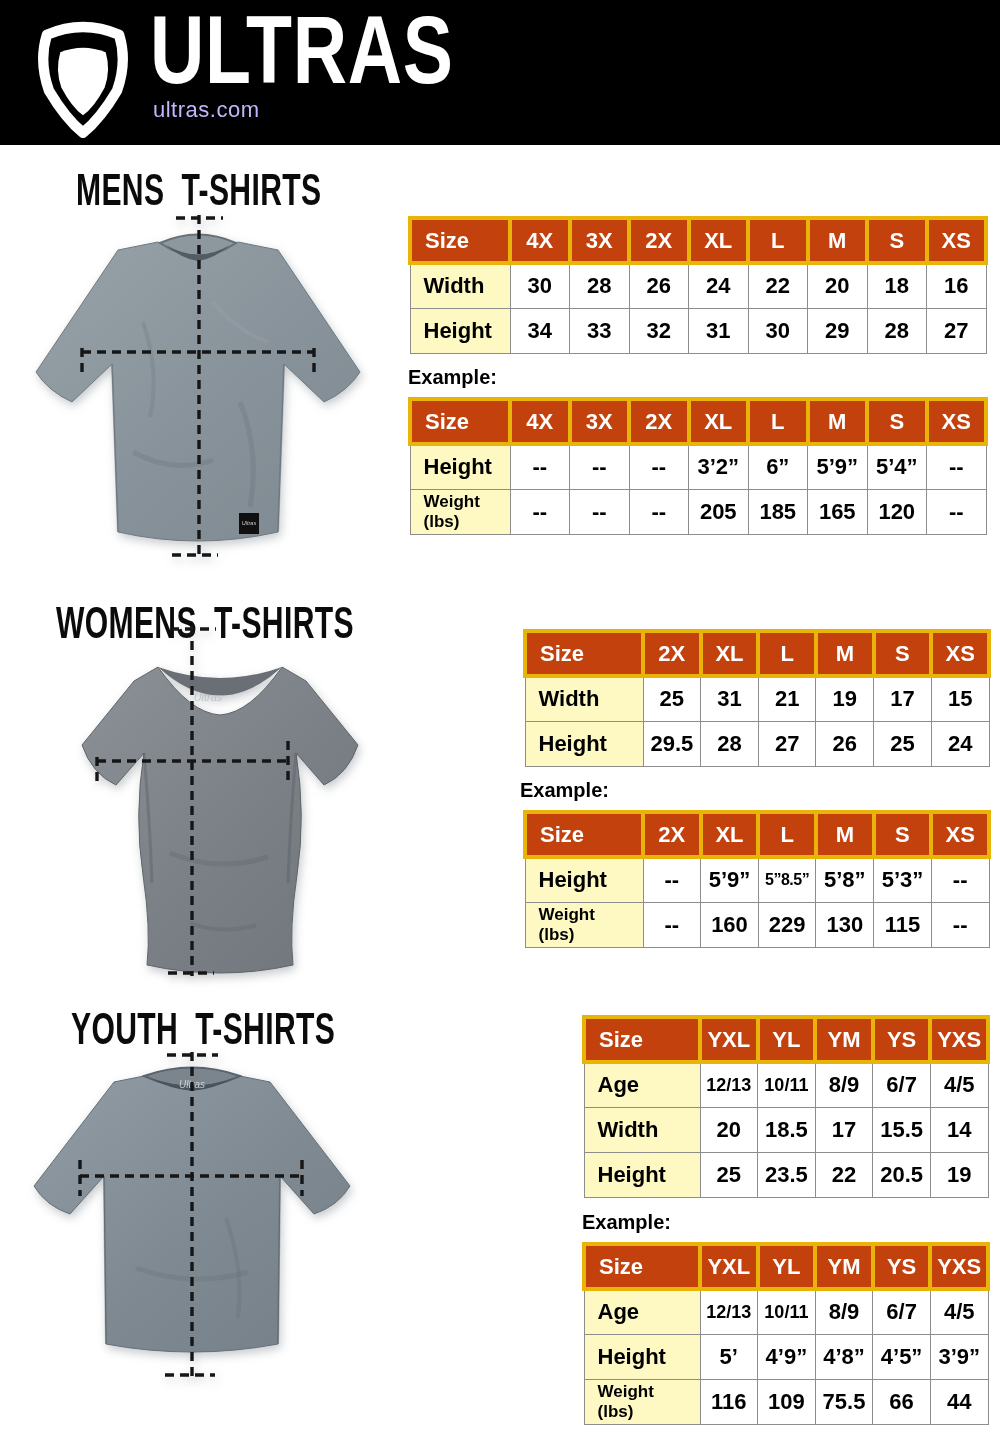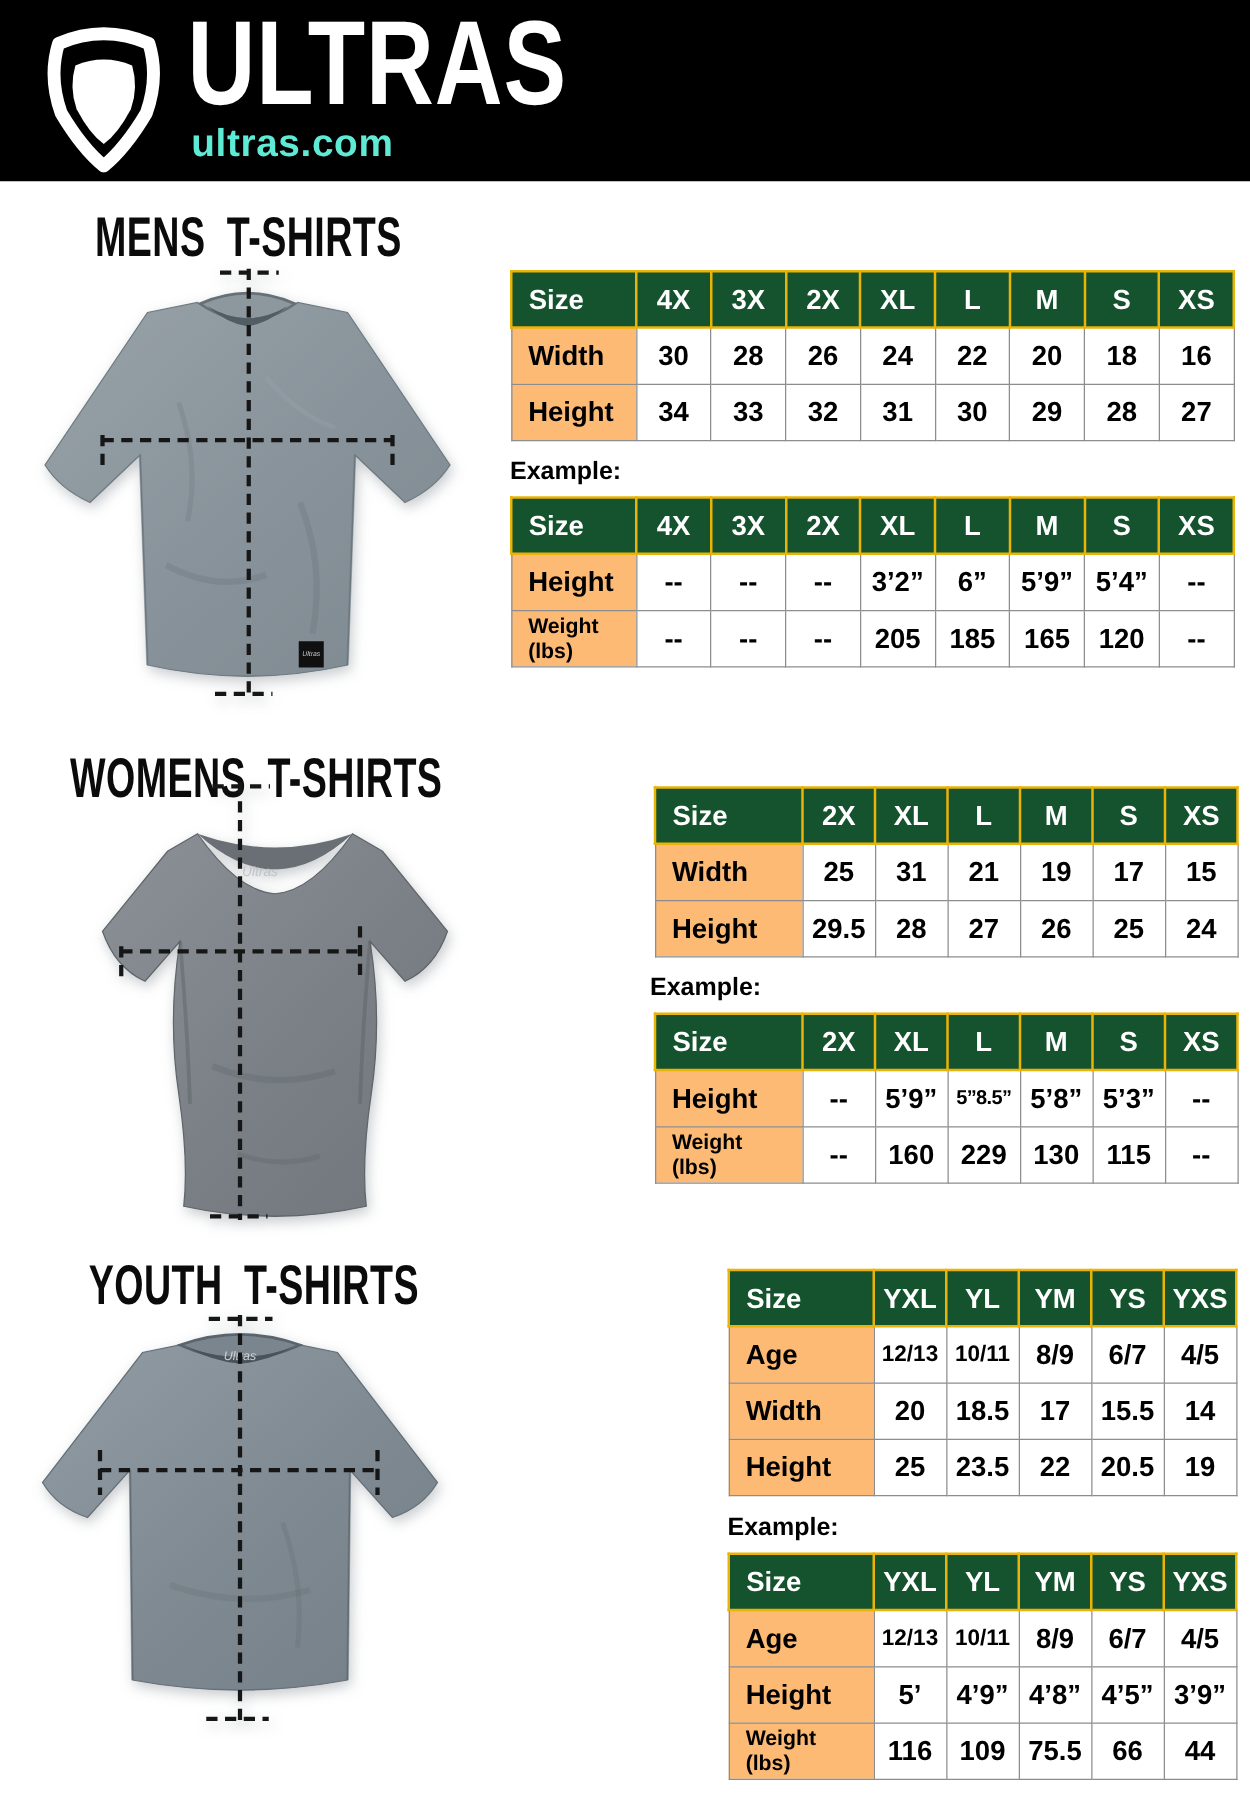--- a/index.html
+++ b/index.html
@@ -13,21 +13,21 @@
 
   
   #hdr { left:0; top:0; width:1000px; height:145px; background:#000; }
   #logo { left:26px; top:10px; }
   .brand {
     left:150px; top:2px; color:#fff; font-weight:bold; font-size:103px;
     line-height:103px; letter-spacing:1px; white-space:nowrap;
     transform:scale(0.73,0.93); transform-origin:left top;
   }
   .domain-txt {
-    left:153px; top:97px; color:#5eead4; font-weight:bold; font-size:31px;
+    left:153px; top:97px; color:#c4b5fd; font-weight:normal; font-size:22px;
     letter-spacing:0.5px;
   }
 
   
   .sec-title { white-space:nowrap; }
   .sec-title > span {
     display:inline-block; font-weight:bold; font-size:43px; line-height:44px;
     letter-spacing:0.5px; word-spacing:12px; color:#0b0b0b;
     transform:scale(0.70,1.04); transform-origin:left top;
   }
@@ -42,23 +42,23 @@
   #shirt-yth  { left:16px; top:1048px; }
   .shirt svg { filter:drop-shadow(2px 4px 5px rgba(70,80,88,0.30)); }
   .dash { stroke:#161616; stroke-width:3.4; fill:none; stroke-dasharray:9 6; }
 
   
   table {
     position:absolute; border-collapse:collapse; table-layout:fixed;
     background:#fff; font-weight:bold;
   }
   th,td { border:1px solid #8d8d8d; height:45px; font-size:22px; padding:0; vertical-align:middle; }
-  thead th { background:#14532d; color:#fff; border:2px solid #eab308; text-align:center; }
+  thead th { background:#c2410c; color:#fff; border:4px solid #eab308; text-align:center; }
   th.lbl { text-align:left; padding-left:13px; width:100px; }
-  tbody th.lbl { background:#fdba74; color:#000;margin-top:26px; }
+  tbody th.lbl { background:#fef9c3; color:#000;margin-top:26px; }
   td { text-align:center; color:#000; }
   td.sz1 { font-size:18px; }
   td.sz2 { font-size:16px; letter-spacing:-0.5px; }
   th.lbl.two-line { line-height:1; }
   th.lbl.two-line span { display:block; font-size:17px; line-height:1.12; }
 
   #t-mens-size { left:408px; top:216px; width:580px; }
   #t-mens-ex   { left:408px; top:397px; width:580px; }
   #t-mens-size th.lbl, #t-mens-ex th.lbl { width:100px; }
 

